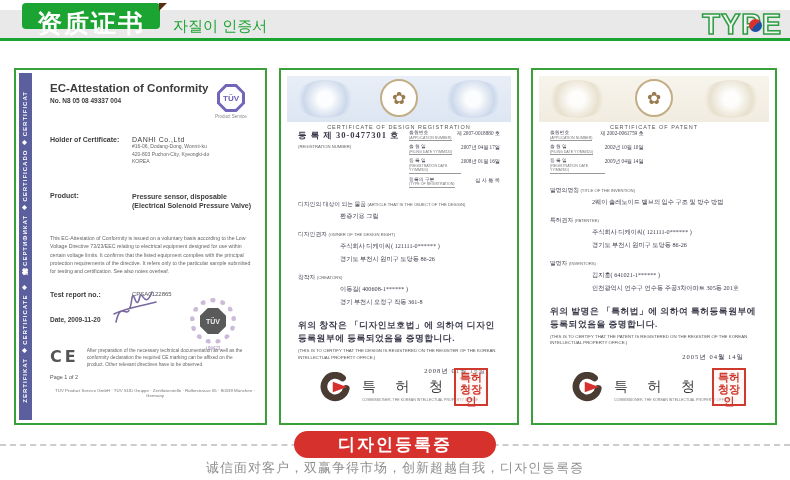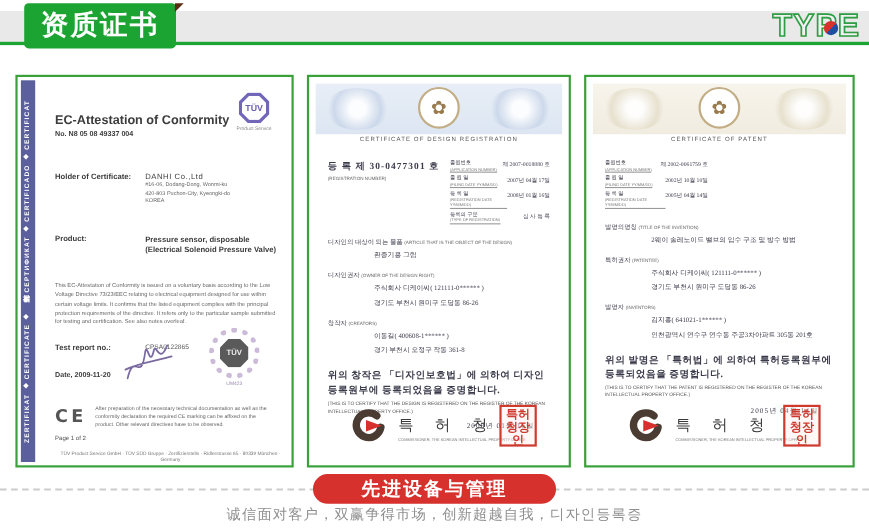--- a/index.html
+++ b/index.html
@@ -2,21 +2,21 @@
 <html><head>
 <meta charset="utf-8">
 <style>
   * { margin:0; padding:0; box-sizing:border-box; }
   html,body { background:#fff; }
   body { font-family:"Liberation Sans", sans-serif; }
   .page { position:relative; width:790px; height:480px; background:#fff; overflow:hidden; }
 
   
   .header-bar { position:absolute; left:0; top:10px; width:790px; height:31px; background:#e9e9e9; border-bottom:3px solid #1ca433; }
-  .title-tab { position:absolute; left:22px; top:3px; height:41px; background:#1ca433; color:#fff;
+  .title-tab { position:absolute; left:22px; top:3px; height:26px; background:#1ca433; color:#fff;
                font-size:25px; font-weight:bold; line-height:41px; padding:0 15px; letter-spacing:2px;
                border-radius:4px 4px 4px 4px; z-index:3; }
   .tab-fold { position:absolute; right:-7px; top:0; width:0; height:0;
               border-left:8px solid #5a2c12; border-bottom:8px solid transparent; }
   .header-sub { position:absolute; left:173px; top:17px; font-size:15px; color:#1ca433; z-index:2; }
   .logo { position:absolute; right:8px; top:8px; z-index:2; }
   .logo-text { font-size:29px; font-weight:bold; letter-spacing:1px; color:#f2f2f2;
                -webkit-text-stroke:1.5px #2f9e44; text-shadow:0 0 1px #2f9e44; font-family:"Liberation Sans", sans-serif; }
   .taegeuk { position:absolute; left:58%; top:11px; width:13px; height:13px; border-radius:50%;
              background:linear-gradient(135deg,#d7312e 50%,#1f4fa0 50%); }
@@ -33,21 +33,21 @@
   .tuv-band span { writing-mode:vertical-rl; transform:rotate(180deg); color:#fff; font-size:6px;
                    font-weight:bold; letter-spacing:1px; white-space:nowrap; }
   .tuv-content { position:absolute; left:16px; top:0; right:0; bottom:0; padding:12px 12px 6px 18px; font-size:6px; color:#444; }
   .tuv-logo-wrap { position:absolute; right:14px; top:14px; width:40px; text-align:center; }
   .octagon { width:28px; height:28px; margin:0 auto; background:#7166b8;
              clip-path:polygon(30% 0,70% 0,100% 30%,100% 70%,70% 100%,30% 100%,0 70%,0 30%); position:relative; }
   .octagon .inner { position:absolute; inset:3px; background:#fff;
              clip-path:polygon(30% 0,70% 0,100% 30%,100% 70%,70% 100%,30% 100%,0 70%,0 30%);
              display:flex; align-items:center; justify-content:center; font-size:8px; font-weight:bold; color:#6a5fb0; }
   .tuv-logo-caption { font-size:4.5px; color:#8a8a8a; margin-top:2px; }
-  .tuv-title { margin-top:22px; font-size:11.5px; font-weight:bold; color:#3c3c3c; }
+  .tuv-title { font-size:11.5px; font-weight:bold; color:#3c3c3c; }
   .tuv-no { font-size:6.5px; font-weight:bold; margin-top:3px; color:#3c3c3c; }
   .tuv-row { display:flex; margin-top:0; }
   .tuv-row .lbl { width:82px; font-size:7px; font-weight:bold; color:#3c3c3c; flex:none; }
   .tuv-row .val {}
   .holder-row { margin-top:32px; }
   .holder-name { font-size:7px; color:#3c3c3c; letter-spacing:.5px; }
   .holder-addr div { font-size:5px; color:#666; line-height:1.5; }
   .product-row { margin-top:26px; }
   .product-val div { font-size:7px; font-weight:bold; color:#3c3c3c; line-height:1.35; }
   .tuv-body { margin-top:24px; font-size:5.2px; color:#666; line-height:1.55; width:205px; }
@@ -74,21 +74,21 @@
                  background:linear-gradient(#e8eef7,#dCe6f2); }
   .emblem-band.cream { background:linear-gradient(#f7f4ec,#f1ece0); }
   .emblem-band .swirl { position:absolute; top:4px; width:60px; height:38px; border-radius:50%;
                         background:radial-gradient(circle, rgba(255,255,255,.9) 20%, rgba(190,205,228,.6) 60%, transparent 75%); }
   .emblem-band.cream .swirl { background:radial-gradient(circle, rgba(255,255,255,.9) 20%, rgba(222,214,190,.6) 60%, transparent 75%); }
   .emblem { position:absolute; left:50%; top:3px; transform:translateX(-50%); width:38px; height:38px;
             border-radius:50%; background:#fff; border:2px solid #c2ad85; display:flex; align-items:center; justify-content:center;
             font-size:17px; color:#9a7b4f; }
   .k-title { text-align:center; margin-top:12px; font-size:20px; font-weight:bold; letter-spacing:6px; color:#33323e; }
   .k-subtitle { text-align:center; font-size:5.5px; letter-spacing:1px; color:#555; margin-top:2px; font-family:"Liberation Sans", sans-serif; }
-  .k-reg-row { display:flex; margin-top:16px; }
+  .k-reg-row { display:flex; margin-top:0; }
   .k-reg-left { width:55%; }
   .k-reg-line { font-size:8.5px; font-weight:bold; letter-spacing:1px; }
   .k-reg-caption { font-size:4.2px; color:#666; margin-top:2px; font-family:"Liberation Sans", sans-serif; }
   .k-info-col { width:45%; }
   .k-info-row { display:flex; justify-content:space-between; margin-bottom:3px; }
   .k-info-lbl { font-size:4.8px; border-bottom:.5px solid #999; line-height:1.2; }
   .k-info-lbl small { display:block; font-size:3.6px; color:#777; border:none; font-family:"Liberation Sans", sans-serif; }
   .k-info-val { font-size:5.2px; text-align:right; white-space:nowrap; }
   .k-section { margin-top:9px; }
   .k-sec-label { font-size:5.8px; }
@@ -116,20 +116,21 @@
 </head>
 <body>
 
 <div class="page">
 
   <div class="header-bar"></div>
   <div class="title-tab">
     <span>资质证书</span>
     <span class="tab-fold"></span>
   </div>
+  <div class="header-sub">자질이 인증서</div>
   <div class="logo">
     <span class="logo-text">TYPE</span>
     <span class="taegeuk"></span>
   </div>
 
   <div class="cert cert-tuv">
     <div class="tuv-band">
       <span>ZERTIFIKAT ◆ CERTIFICATE ◆ 證書 ◆ СЕРТИФИКАТ ◆ CERTIFICADO ◆ CERTIFICAT</span>
     </div>
     <div class="tuv-content">
@@ -319,16 +320,16 @@
           </svg>
         </span>
         <span class="k-office">특 허 청</span>
         <span class="k-office-en">COMMISSIONER, THE KOREAN INTELLECTUAL PROPERTY OFFICE</span>
         <span class="k-seal">특허청장인</span>
       </div>
     </div>
   </div>
 
   <div class="dash-line"></div>
-  <div class="red-banner">先进设备与管理</div>
+  <div class="red-banner">디자인등록증</div>
   <div class="slogan">诚信面对客户，双赢争得市场，创新超越自我，디자인등록증</div>
 
 </div>
 
 </body></html>

